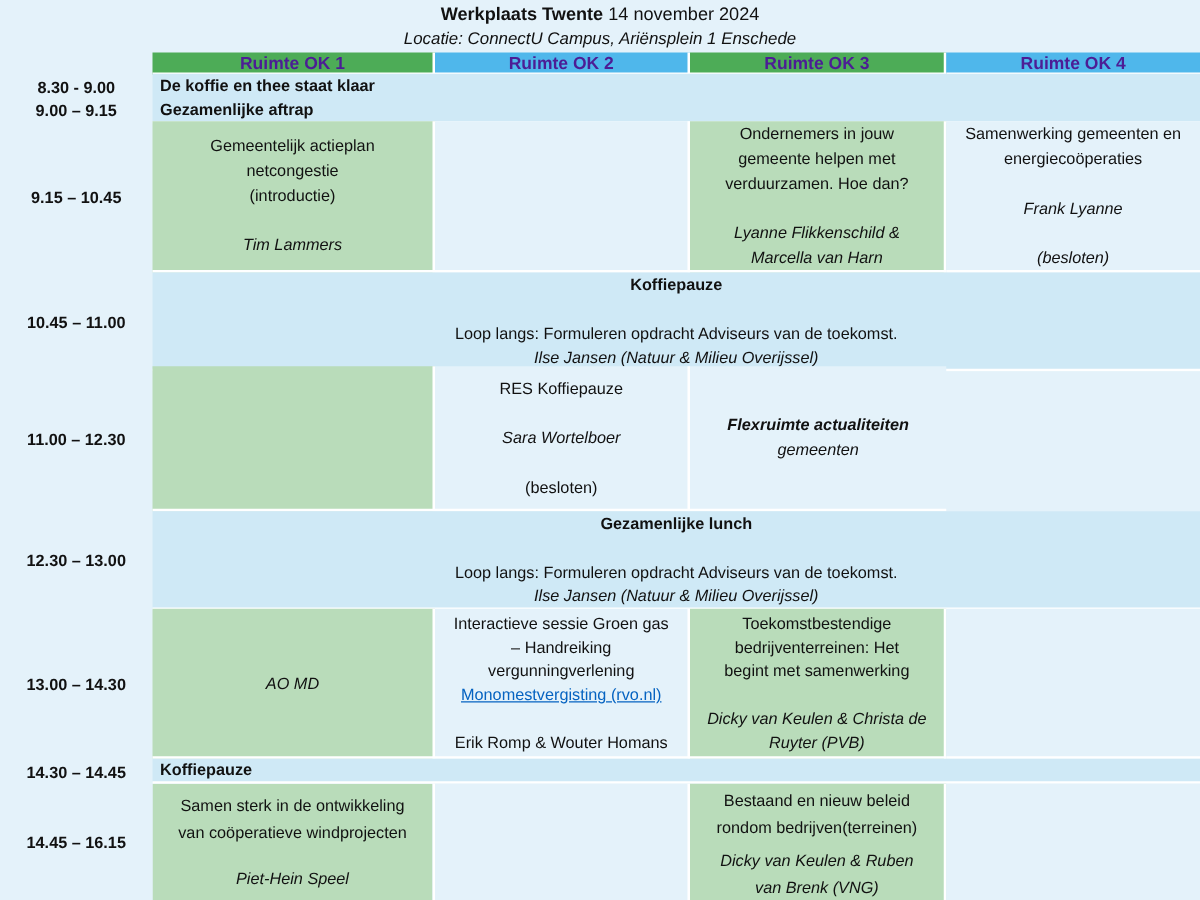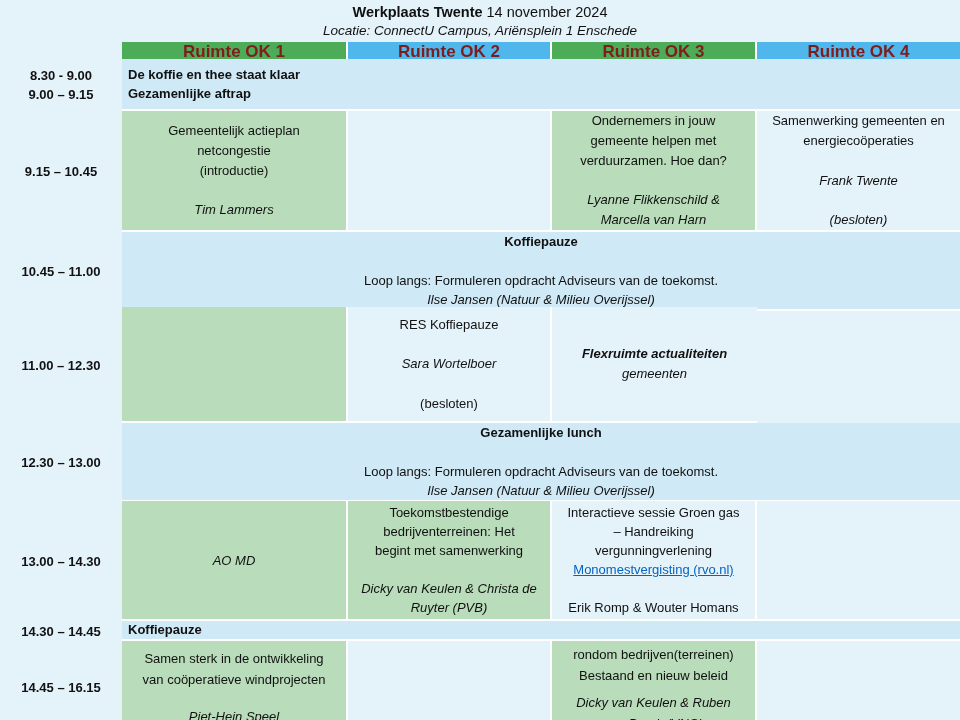--- a/index.html
+++ b/index.html
@@ -8,32 +8,32 @@
     background:#e4f2fa;color:#111;
     font-family:"Liberation Sans",sans-serif;
   }
   .titlebar{height:42px;box-sizing:border-box;padding-top:4px;text-align:center;}
   .title{font-size:14.5px;}
   .title .tb{font-weight:bold;}
   .subtitle{font-size:13.5px;font-style:italic;margin-top:3px;}
 
   .row{display:grid;grid-template-columns:122px 226px 204px 205px 203px;}
   .rh{height:17px;}
-  .r1{height:52px;}
+  .r1{height:38px;}
   .r2{height:121px;}
   .r3{height:75px;}
   .r4{height:116px;}
   .r5{height:78px;}
   .r6{height:120px;}
   .r7{height:20px;}
   .r8{height:93px;}
 
   .hdr{
     box-sizing:border-box;border-bottom:2px solid #fff;
-    color:#7f1d1d;font-weight:bold;font-size:17px;
+    color:#4c1d95;font-weight:bold;font-size:14px;
     display:flex;align-items:center;justify-content:center;text-align:right;
   }
   .hg{background:#4dac57;}
   .hb{background:#4fb7eb;}
 
   .time{
     display:flex;flex-direction:column;justify-content:center;align-items:center;
     font-weight:bold;font-size:13px;line-height:19px;
   }
 
@@ -119,21 +119,21 @@
         <div class="tline r">gemeente helpen met</div>
         <div class="tline r">verduurzamen. Hoe dan?</div>
         <div class="tline blank"></div>
         <div class="tline i">Lyanne Flikkenschild &amp;</div>
         <div class="tline i">Marcella van Harn</div>
       </div>
     <div class="cell p c4">
         <div class="tline r">Samenwerking gemeenten en</div>
         <div class="tline r">energiecoöperaties</div>
         <div class="tline blank"></div>
-        <div class="tline i">Frank Twente</div>
+        <div class="tline i">Frank Lyanne</div>
         <div class="tline blank"></div>
         <div class="tline i">(besloten)</div>
       </div>
   </div>
 
   <div class="row r3">
     <div class="time">10.45 – 11.00</div>
     <div class="sp band center">
         <div class="tline b">Koffiepauze</div>
         <div class="tline blank"></div>
@@ -166,35 +166,35 @@
         <div class="tline r">Loop langs: Formuleren opdracht Adviseurs van de toekomst.</div>
         <div class="tline i">Ilse Jansen (Natuur &amp; Milieu Overijssel)</div>
       </div>
   </div>
 
   <div class="row r6">
     <div class="time">13.00 – 14.30</div>
     <div class="cell g c1">
         <div class="tline i">AO MD</div>
       </div>
-    <div class="cell g c3">
-        <div class="tline r">Toekomstbestendige</div>
-        <div class="tline r">bedrijventerreinen: Het</div>
-        <div class="tline r">begint met samenwerking</div>
-        <div class="tline blank"></div>
-        <div class="tline i">Dicky van Keulen &amp; Christa de</div>
-        <div class="tline i">Ruyter (PVB)</div>
-      </div>
     <div class="cell p c2">
         <div class="tline r">Interactieve sessie Groen gas</div>
         <div class="tline r">– Handreiking</div>
         <div class="tline r">vergunningverlening</div>
         <a href="#" class="tline link">Monomestvergisting (rvo.nl)</a>
         <div class="tline blank"></div>
         <div class="tline r">Erik Romp &amp; Wouter Homans</div>
+      </div>
+    <div class="cell g c3">
+        <div class="tline r">Toekomstbestendige</div>
+        <div class="tline r">bedrijventerreinen: Het</div>
+        <div class="tline r">begint met samenwerking</div>
+        <div class="tline blank"></div>
+        <div class="tline i">Dicky van Keulen &amp; Christa de</div>
+        <div class="tline i">Ruyter (PVB)</div>
       </div>
     <div class="cell p c4"></div>
   </div>
 
   <div class="row r7">
     <div class="time">14.30 – 14.45</div>
     <div class="sp band left">
         <div class="tline b">Koffiepauze</div>
       </div>
   </div>
@@ -204,22 +204,22 @@
     <div class="cell p c1">
       <div class="mini-green">
           <div class="tline r">Samen sterk in de ontwikkeling</div>
           <div class="tline r">van coöperatieve windprojecten</div>
           <div class="tline blank"></div>
           <div class="tline i">Piet-Hein Speel</div>
         </div>
     </div>
     <div class="cell p c2"></div>
     <div class="cell g c3">
+        <div class="tline r">Bestaand en nieuw beleid</div>
         <div class="tline r">rondom bedrijven(terreinen)</div>
-        <div class="tline r">Bestaand en nieuw beleid</div>
         <div class="tline blank"></div>
         <div class="tline i">Dicky van Keulen &amp; Ruben</div>
         <div class="tline i">van Brenk (VNG)</div>
       </div>
     <div class="cell p c4"></div>
   </div>
 
 </div>
 
 </body></html>

